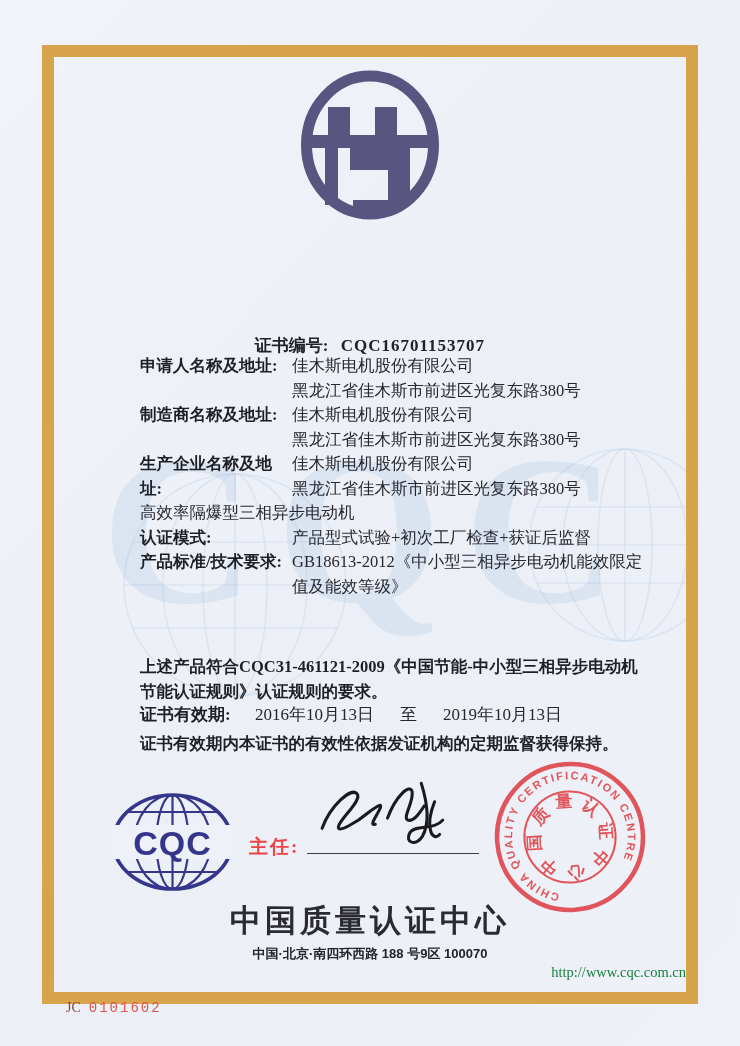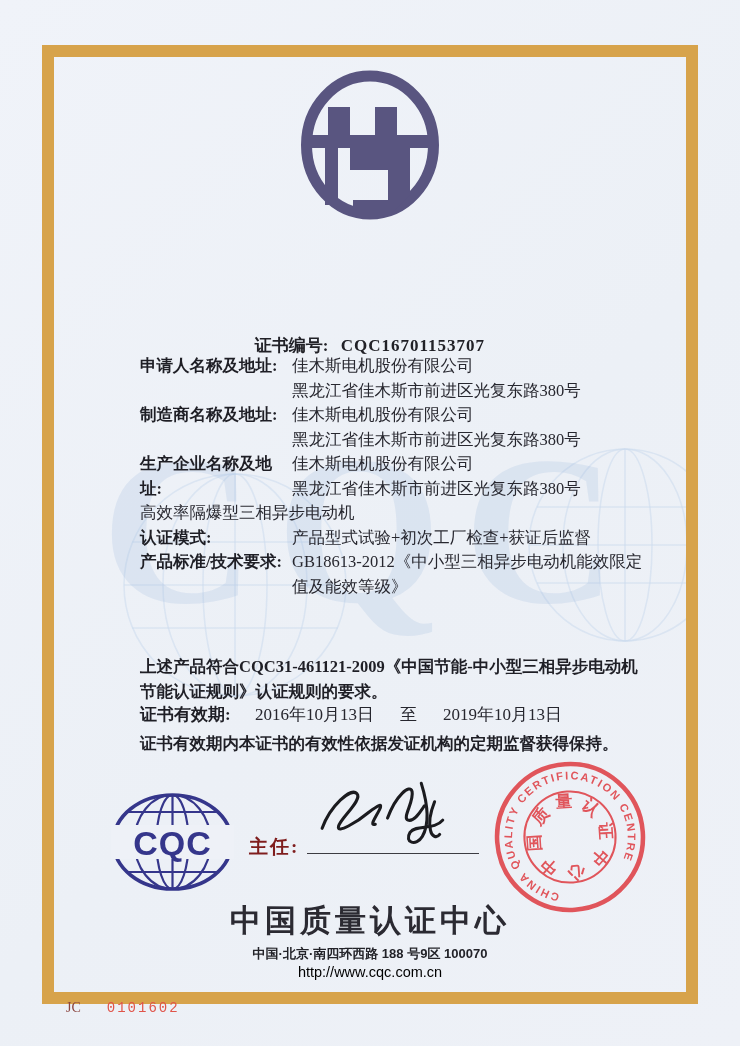--- a/index.html
+++ b/index.html
@@ -60,21 +60,21 @@
   .validity .vto{margin:0 26px;}
   .maintenance{
     position:absolute;left:86px;top:676px;margin:0;
     font-size:16.5px;font-weight:bold;color:#1f1f26;z-index:1;
   }
 
   
   .cqc-globe{position:absolute;left:56px;top:735px;width:125px;height:100px;z-index:1;}
   .director{
     position:absolute;left:195px;top:777px;font-size:19px;font-weight:bold;
-    letter-spacing:2px;color:#7f1d1d;z-index:1;
+    letter-spacing:2px;color:#ef4444;z-index:1;
   }
   .sig-line{
     position:absolute;left:253px;top:760px;width:172px;height:36px;
     border-bottom:1.5px solid #3c3c42;z-index:1;
   }
   .signature{position:absolute;left:262px;top:720px;width:138px;height:74px;z-index:2;}
   .stamp{position:absolute;left:439px;top:703px;width:154px;height:154px;
     transform:rotate(-4deg);opacity:.93;z-index:3;}
 
   
@@ -82,27 +82,27 @@
     position:absolute;top:843px;left:0;right:0;text-align:center;
     font-size:31px;font-weight:bold;letter-spacing:4px;color:#2b2a32;
     font-family:"Liberation Sans","DejaVu Sans",sans-serif;z-index:1;
   }
   .footer-addr{
     position:absolute;top:888px;left:0;right:0;text-align:center;
     font-size:13px;font-weight:bold;color:#232329;
     font-family:"Liberation Sans","DejaVu Sans",sans-serif;z-index:1;
   }
   .footer-url{
-    position:absolute;top:907px;left:0;right:0;text-align:center;
-    font-size:14.5px;color:#000000;
-    font-family:Liberation Sans, sans-serif;z-index:1;
-  }
-
-  
-  .serial{position:absolute;left:66px;top:1000px;display:flex;align-items:baseline;gap:26px;}
+    position:absolute;top:907px;left:0;right:0;text-align:right;
+    font-size:14.5px;color:#15803d;
+    font-family:Liberation Serif, serif;z-index:1;
+  }
+
+  
+  .serial{position:absolute;left:66px;top:1000px;display:flex;align-items:baseline;gap:8px;}
   .serial-prefix{font-size:14px;color:#8c4640;font-family:"Liberation Serif",serif;}
   .serial-number{
     font-size:14px;color:#e0544a;letter-spacing:2px;
     font-family:Liberation Mono, monospace;
   }
 </style>
 </head>
 <body>
 
 <div class="page">

